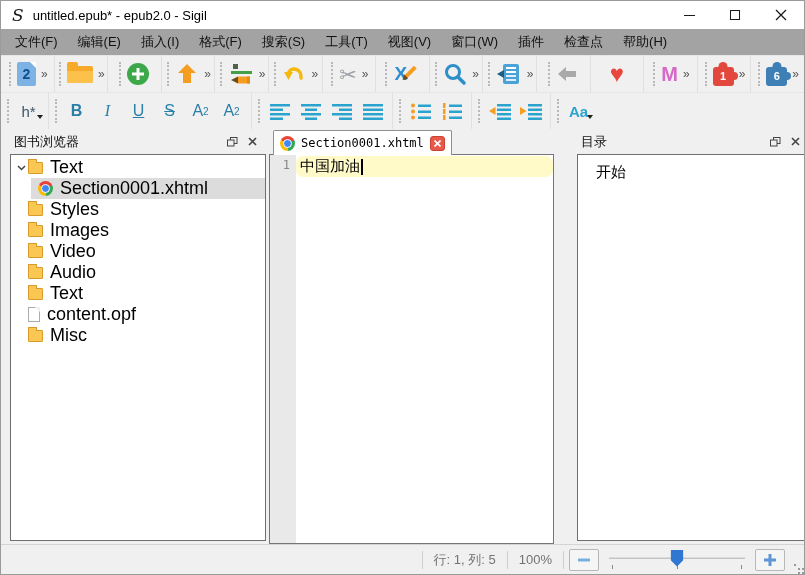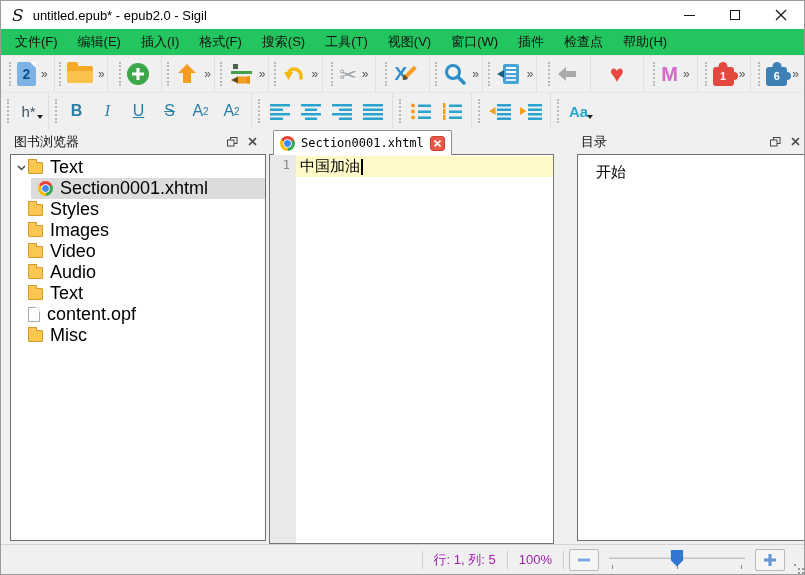--- a/index.html
+++ b/index.html
@@ -9,21 +9,21 @@
   
   .titlebar { height:28px; background:#fff; display:flex; align-items:center; flex:none; }
   .app-logo { font-family:"DejaVu Serif", serif; font-style:italic; font-size:17px; color:#1a1a1a; margin:0 9px 0 11px; line-height:1; }
   .title-text { font-size:13px; color:#000; }
   .win-controls { margin-left:auto; display:flex; height:100%; }
   .win-btn { width:46px; height:100%; display:flex; align-items:center; justify-content:center; background:transparent; border:none; }
   .glyph-min { width:11px; height:1px; background:#1a1a1a; }
   .glyph-max { width:10px; height:10px; border:1px solid #1a1a1a; background:transparent; }
 
   
-  .menubar { height:26px; background:#22c55e; display:flex; align-items:center; padding-left:4px; flex:none; }
+  .menubar { height:26px; background:#a3a3a3; display:flex; align-items:center; padding-left:4px; flex:none; }
   .menu-item { font-size:13px; color:#111; padding:3px 10px; }
 
   
   .toolbar { height:37px; background:#f0f0f0; display:flex; align-items:stretch; border-top:1px solid #e6e6e6; flex:none; }
   .tb-group { display:flex; align-items:center; justify-content:center; border-left:1px solid #e0e0e0; position:relative; }
   .tb-group:first-child { border-left:none; }
   .tb1 .tb-group { flex:1; }
   .handle { height:24px; border-left:2px dotted #b9b9b9; margin:0 4px 0 2px; align-self:center; }
   .tb-btn { background:transparent; border:none; padding:2px; display:flex; align-items:center; justify-content:center; position:relative; }
   .overflow { font-size:12px; color:#555; margin-left:3px; }
@@ -91,31 +91,31 @@
 
   
   .center { width:285px; flex:none; display:flex; flex-direction:column; }
   .tabbar { height:26px; background:#f0f0f0; border-bottom:1px solid #767676; display:flex; align-items:flex-end; padding-left:4px; flex:none; }
   .tab { height:25px; background:#fff; border:1px solid #8f8f8f; border-bottom:none; border-radius:2px 2px 0 0; display:flex; align-items:center; gap:6px; padding:0 6px; margin-bottom:-1px; position:relative; z-index:2; }
   .tab-label { font-family:"DejaVu Sans Mono", monospace; font-size:12px; color:#000; }
   .tab-close { width:15px; height:15px; background:#e8594a; border:1px solid #c94335; border-radius:3px; display:flex; align-items:center; justify-content:center; padding:0; }
   .editor { flex:1; display:flex; background:#fff; border:1px solid #767676; border-top:none; }
   .gutter { width:26px; background:#e9e9e9; flex:none; text-align:right; padding:3px 6px 0 0; font-family:"DejaVu Sans Mono", monospace; font-size:12px; color:#868686; }
   .code { flex:1; padding-top:1px; }
-  .code-line.current { background:#fffac8; height:21px; display:flex; align-items:center; padding-left:4px; font-size:15px; color:#000; }
+  .code-line.current { background:#fffac8; height:21px; display:flex; align-items:center; padding-left:4px; font-size:15px; color:#000;border-radius:7px; }
   .caret { display:inline-block; width:1.5px; height:16px; background:#000; margin-left:1px; vertical-align:-2px; }
 
   
   .toc-pane { padding:8px 0 0 18px; font-size:15px; color:#000; }
 
   
   .statusbar { height:30px; background:#f0f0f0; border-top:1px solid #d4d4d4; display:flex; align-items:center; padding:0 8px 0 0; flex:none; }
   .sb-spacer { flex:1; }
   .sb-sep { width:1px; height:18px; background:#cfcfcf; margin:0 2px; }
-  .sb-text { font-size:13px; color:#a21caf; padding:0 9px; }
+  .sb-text { font-size:13px; color:#737373; padding:0 9px; }
   .sb-btn { width:30px; height:22px; background:#f5f5f5; border:1px solid #b8b8b8; border-radius:2px; position:relative; margin:0 3px; }
   .sb-btn .h { position:absolute; left:50%; top:50%; transform:translate(-50%,-50%); width:12px; height:3px; }
   .sb-btn .v { position:absolute; left:50%; top:50%; transform:translate(-50%,-50%); width:3px; height:12px; }
   .minus-btn .h { background:#7aade0; }
   .plus-btn .h, .plus-btn .v { background:#5f96d6; }
   .slider { position:relative; width:142px; height:26px; margin:0 4px; }
   .slider .track { position:absolute; left:3px; right:3px; top:10px; height:2px; background:#dcdcdc; border-bottom:1px solid #c2c2c2; }
   .slider .tick { position:absolute; top:18px; width:1px; height:4px; background:#8a8a8a; }
   .slider .thumb { position:absolute; left:50%; top:3px; transform:translateX(-50%); width:13px; height:17px; background:#2f77d1; clip-path:polygon(0 0,100% 0,100% 62%,50% 100%,0 62%); }
   .grip { width:2px; height:2px; background:#9a9a9a; box-shadow:4px 4px #9a9a9a, 8px 8px #9a9a9a, 8px 4px #9a9a9a, 4px 8px #9a9a9a; margin:0 0 8px 6px; align-self:flex-end; }

